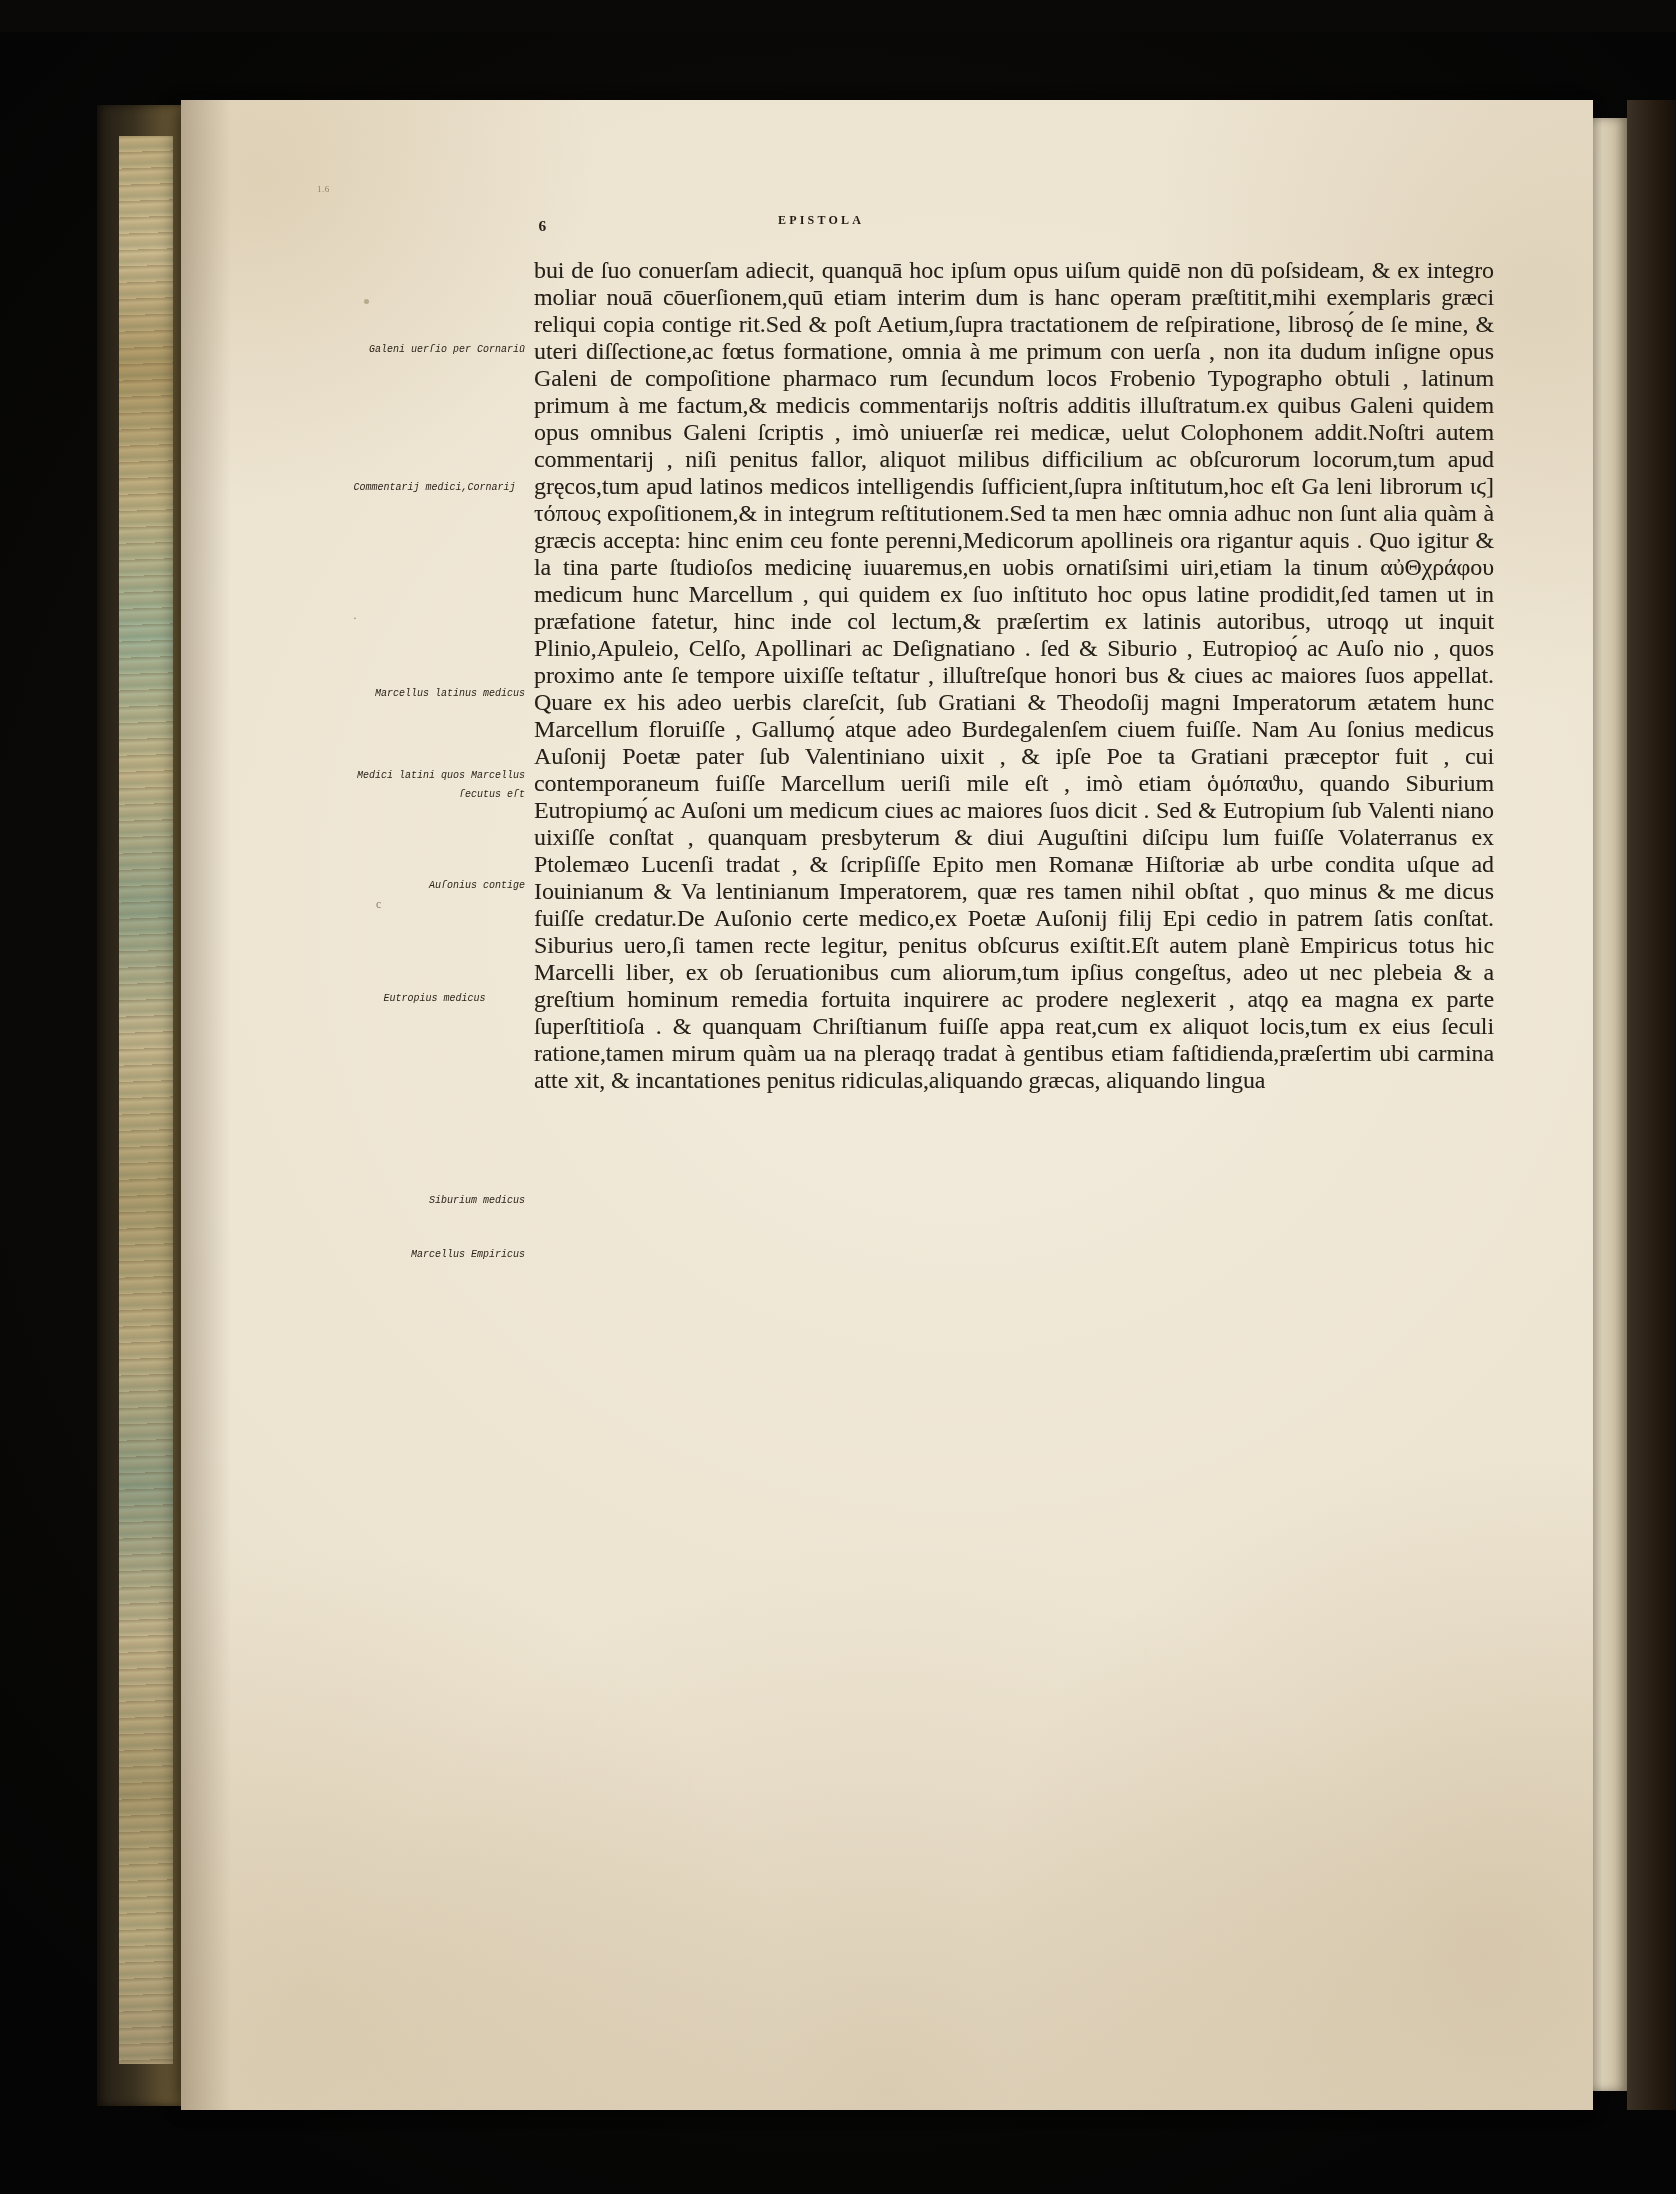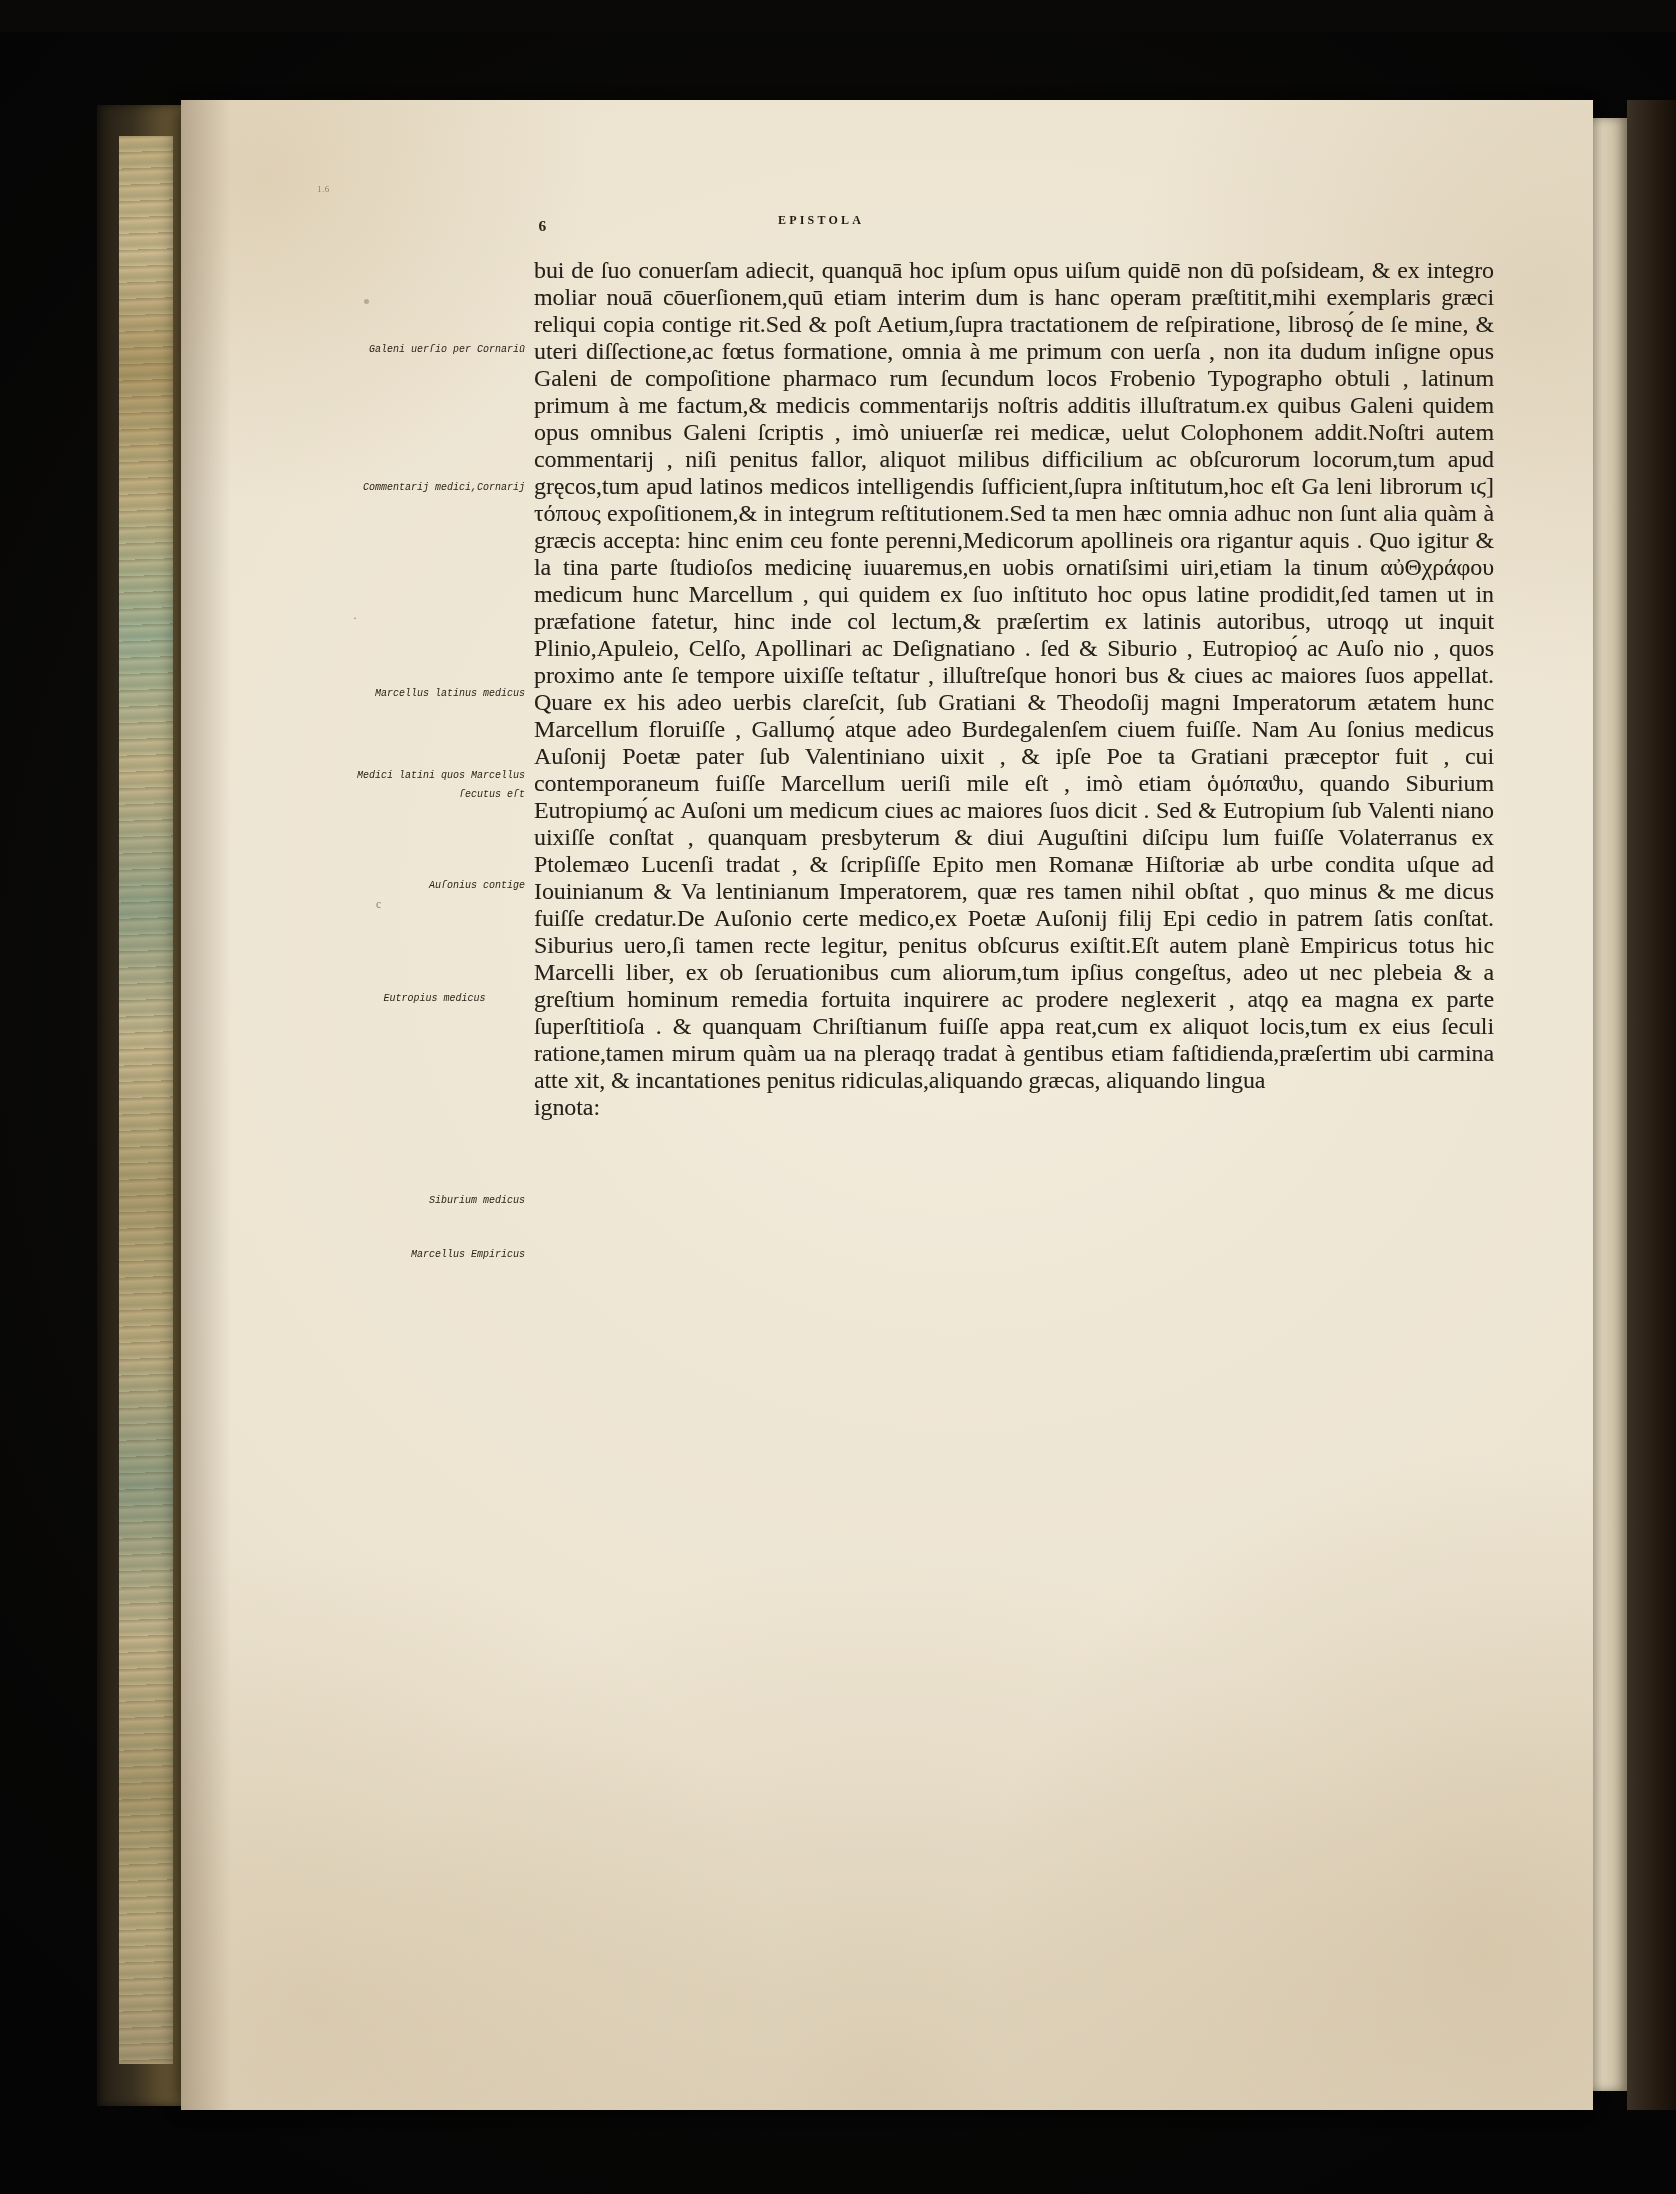--- a/index.html
+++ b/index.html
@@ -234,25 +234,24 @@
 
       <div class="textblock">
 
         <div class="head-row">
           <div class="folio">6</div>
           <div class="runhead">EPISTOLA</div>
         </div>
 
         <div class="body">
           <p>bui de ſuo conuerſam adiecit, quanquā hoc ipſum opus uiſum quidē non dū poſsideam, &amp; ex integro moliar nouā cōuerſionem,quū etiam interim dum is hanc operam præſtitit,mihi exemplaris græci reliqui copia contige rit.Sed &amp; poſt Aetium,ſupra tractationem de reſpiratione, librosǫ́ de ſe mine, &amp; uteri diſſectione,ac fœtus formatione, omnia à me primum con uerſa , non ita dudum inſigne opus Galeni de compoſitione pharmaco rum ſecundum locos Frobenio Typographo obtuli , latinum primum à me factum,&amp; medicis commentarijs noſtris additis illuſtratum.ex quibus Galeni quidem opus omnibus Galeni ſcriptis , imò uniuerſæ rei medicæ, uelut Colophonem addit.Noſtri autem commentarij , niſi penitus fallor, aliquot milibus difficilium ac obſcurorum locorum,tum apud gręcos,tum apud latinos medicos intelligendis ſufficient,ſupra inſtitutum,hoc eſt Ga leni librorum ιϛ] τόπους expoſitionem,&amp; in integrum reſtitutionem.Sed ta men hæc omnia adhuc non ſunt alia quàm à græcis accepta: hinc enim ceu fonte perenni,Medicorum apollineis ora rigantur aquis . Quo igitur &amp; la tina parte ſtudioſos medicinę iuuaremus,en uobis ornatiſsimi uiri,etiam la tinum αὐΘχράφου medicum hunc Marcellum , qui quidem ex ſuo inſtituto hoc opus latine prodidit,ſed tamen ut in præfatione fatetur, hinc inde col lectum,&amp; præſertim ex latinis autoribus, utroqǫ ut inquit Plinio,Apuleio, Celſo, Apollinari ac Deſignatiano . ſed &amp; Siburio , Eutropioǫ́ ac Auſo nio , quos proximo ante ſe tempore uixiſſe teſtatur , illuſtreſque honori bus &amp; ciues ac maiores ſuos appellat.   Quare ex his adeo uerbis clareſcit, ſub Gratiani &amp; Theodoſij magni Imperatorum ætatem hunc Marcellum floruiſſe , Gallumǫ́ atque adeo Burdegalenſem ciuem fuiſſe.  Nam Au ſonius medicus Auſonij Poetæ pater ſub Valentiniano uixit , &amp; ipſe Poe ta Gratiani præceptor fuit , cui contemporaneum fuiſſe Marcellum ueriſi mile eſt , imò etiam ὁμόπαϑιυ, quando Siburium Eutropiumǫ́ ac Auſoni um medicum ciues ac maiores ſuos dicit . Sed &amp; Eutropium ſub Valenti niano uixiſſe conſtat , quanquam presbyterum &amp; diui Auguſtini diſcipu lum fuiſſe Volaterranus ex Ptolemæo Lucenſi tradat , &amp; ſcripſiſſe Epito men Romanæ Hiſtoriæ ab urbe condita uſque ad Iouinianum &amp; Va lentinianum Imperatorem, quæ res tamen nihil obſtat , quo minus &amp; me dicus fuiſſe credatur.De Auſonio certe medico,ex Poetæ Auſonij filij Epi cedio in patrem ſatis conſtat.  Siburius uero,ſi tamen recte legitur, penitus obſcurus exiſtit.Eſt autem planè Empiricus totus hic Marcelli liber, ex ob ſeruationibus cum aliorum,tum ipſius congeſtus, adeo ut nec plebeia &amp; a greſtium hominum remedia fortuita inquirere ac prodere neglexerit , atqǫ ea magna ex parte ſuperſtitioſa . &amp; quanquam Chriſtianum fuiſſe appa reat,cum ex aliquot locis,tum ex eius ſeculi ratione,tamen mirum quàm ua na pleraqǫ tradat à gentibus etiam faſtidienda,præſertim ubi carmina atte xit, &amp; incantationes penitus ridiculas,aliquando græcas, aliquando lingua</p>
-          <p class="last-line">ignota:</p>
         </div>
 
         <div class="margin-note" style="top:127px;">Galeni uerſio per Cornariū</div>
-        <div class="margin-note" style="top:265px;">Commentarij medici,Cornarij</div>
+        <div class="margin-note" style="top:265px;text-align:center;">Commentarij medici,Cornarij</div>
         <div class="margin-note" style="top:471px;">Marcellus latinus medicus</div>
         <div class="margin-note" style="top:553px;">Medici latini quos Marcellus ſecutus eſt</div>
         <div class="margin-note" style="top:663px;">Auſonius contige</div>
         <div class="margin-note" style="top:776px;text-align:center;">Eutropius medicus</div>
         <div class="margin-note" style="top:978px;">Siburium medicus</div>
         <div class="margin-note" style="top:1032px;">Marcellus Empiricus</div>
 
       </div>
     </div>
   </div>

